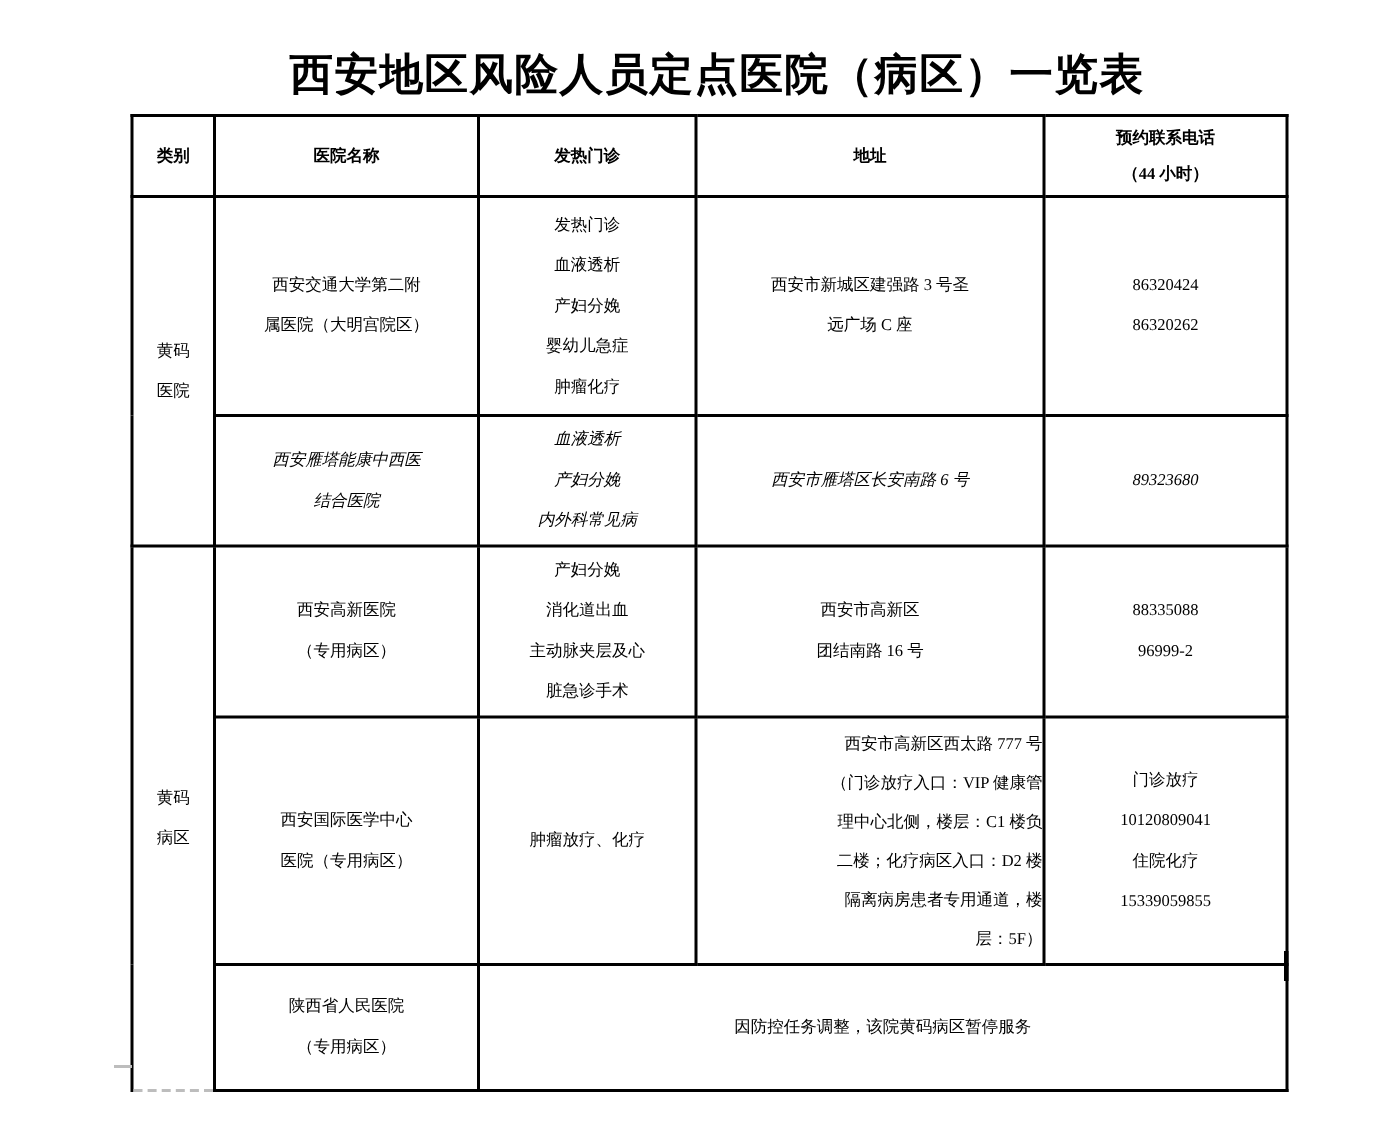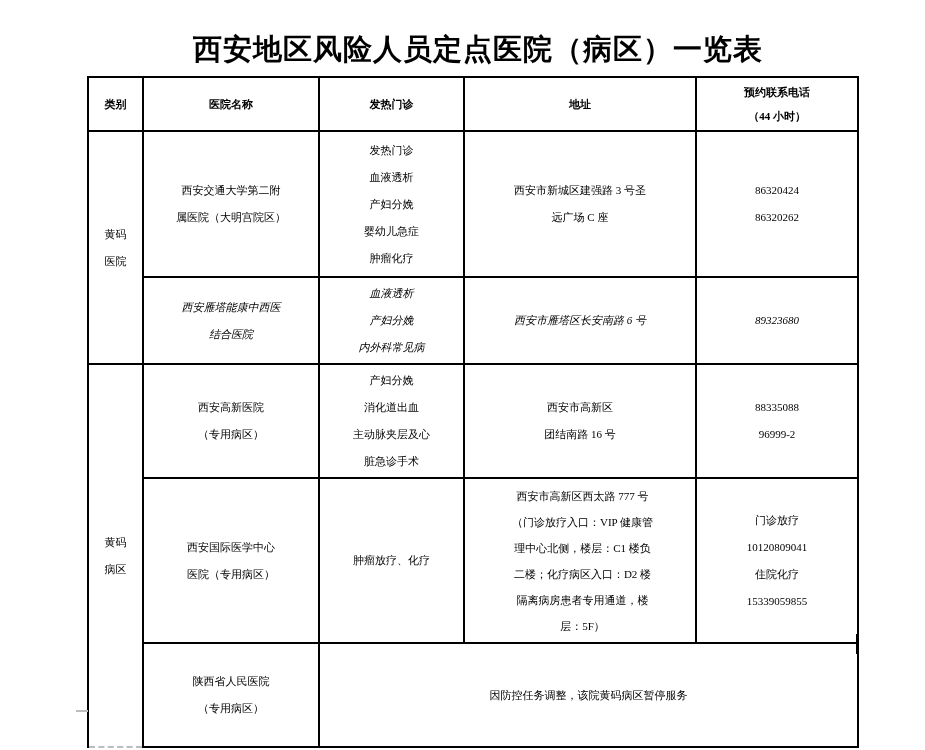--- a/index.html
+++ b/index.html
@@ -41,23 +41,23 @@
   }
   .hospital-table th {
     font-weight: bold;
     line-height: 24px;
   }
   tr.hdr     { height: 50px; }
   tr.r1      { height: 146px; }
   tr.r2      { height: 84px; font-style: italic; }
   tr.r3      { height: 106px; }
   tr.r4      { height: 165px; }
-  tr.r5      { height: 104px; margin-left: 29px; }
+  tr.r5      { height: 84px; margin-left: 29px; }
   td.addr-left {
-    text-align: center;
+    text-align: right;
     padding-left: 5px;
     padding-right: 0;
     line-height: 26px;
   }
   td.dashed-bottom {
     border-bottom: 2px dashed #bdbdbd;
   }
   .dash-overhang {
     position: absolute;
     left: 76px; top: 710px;

